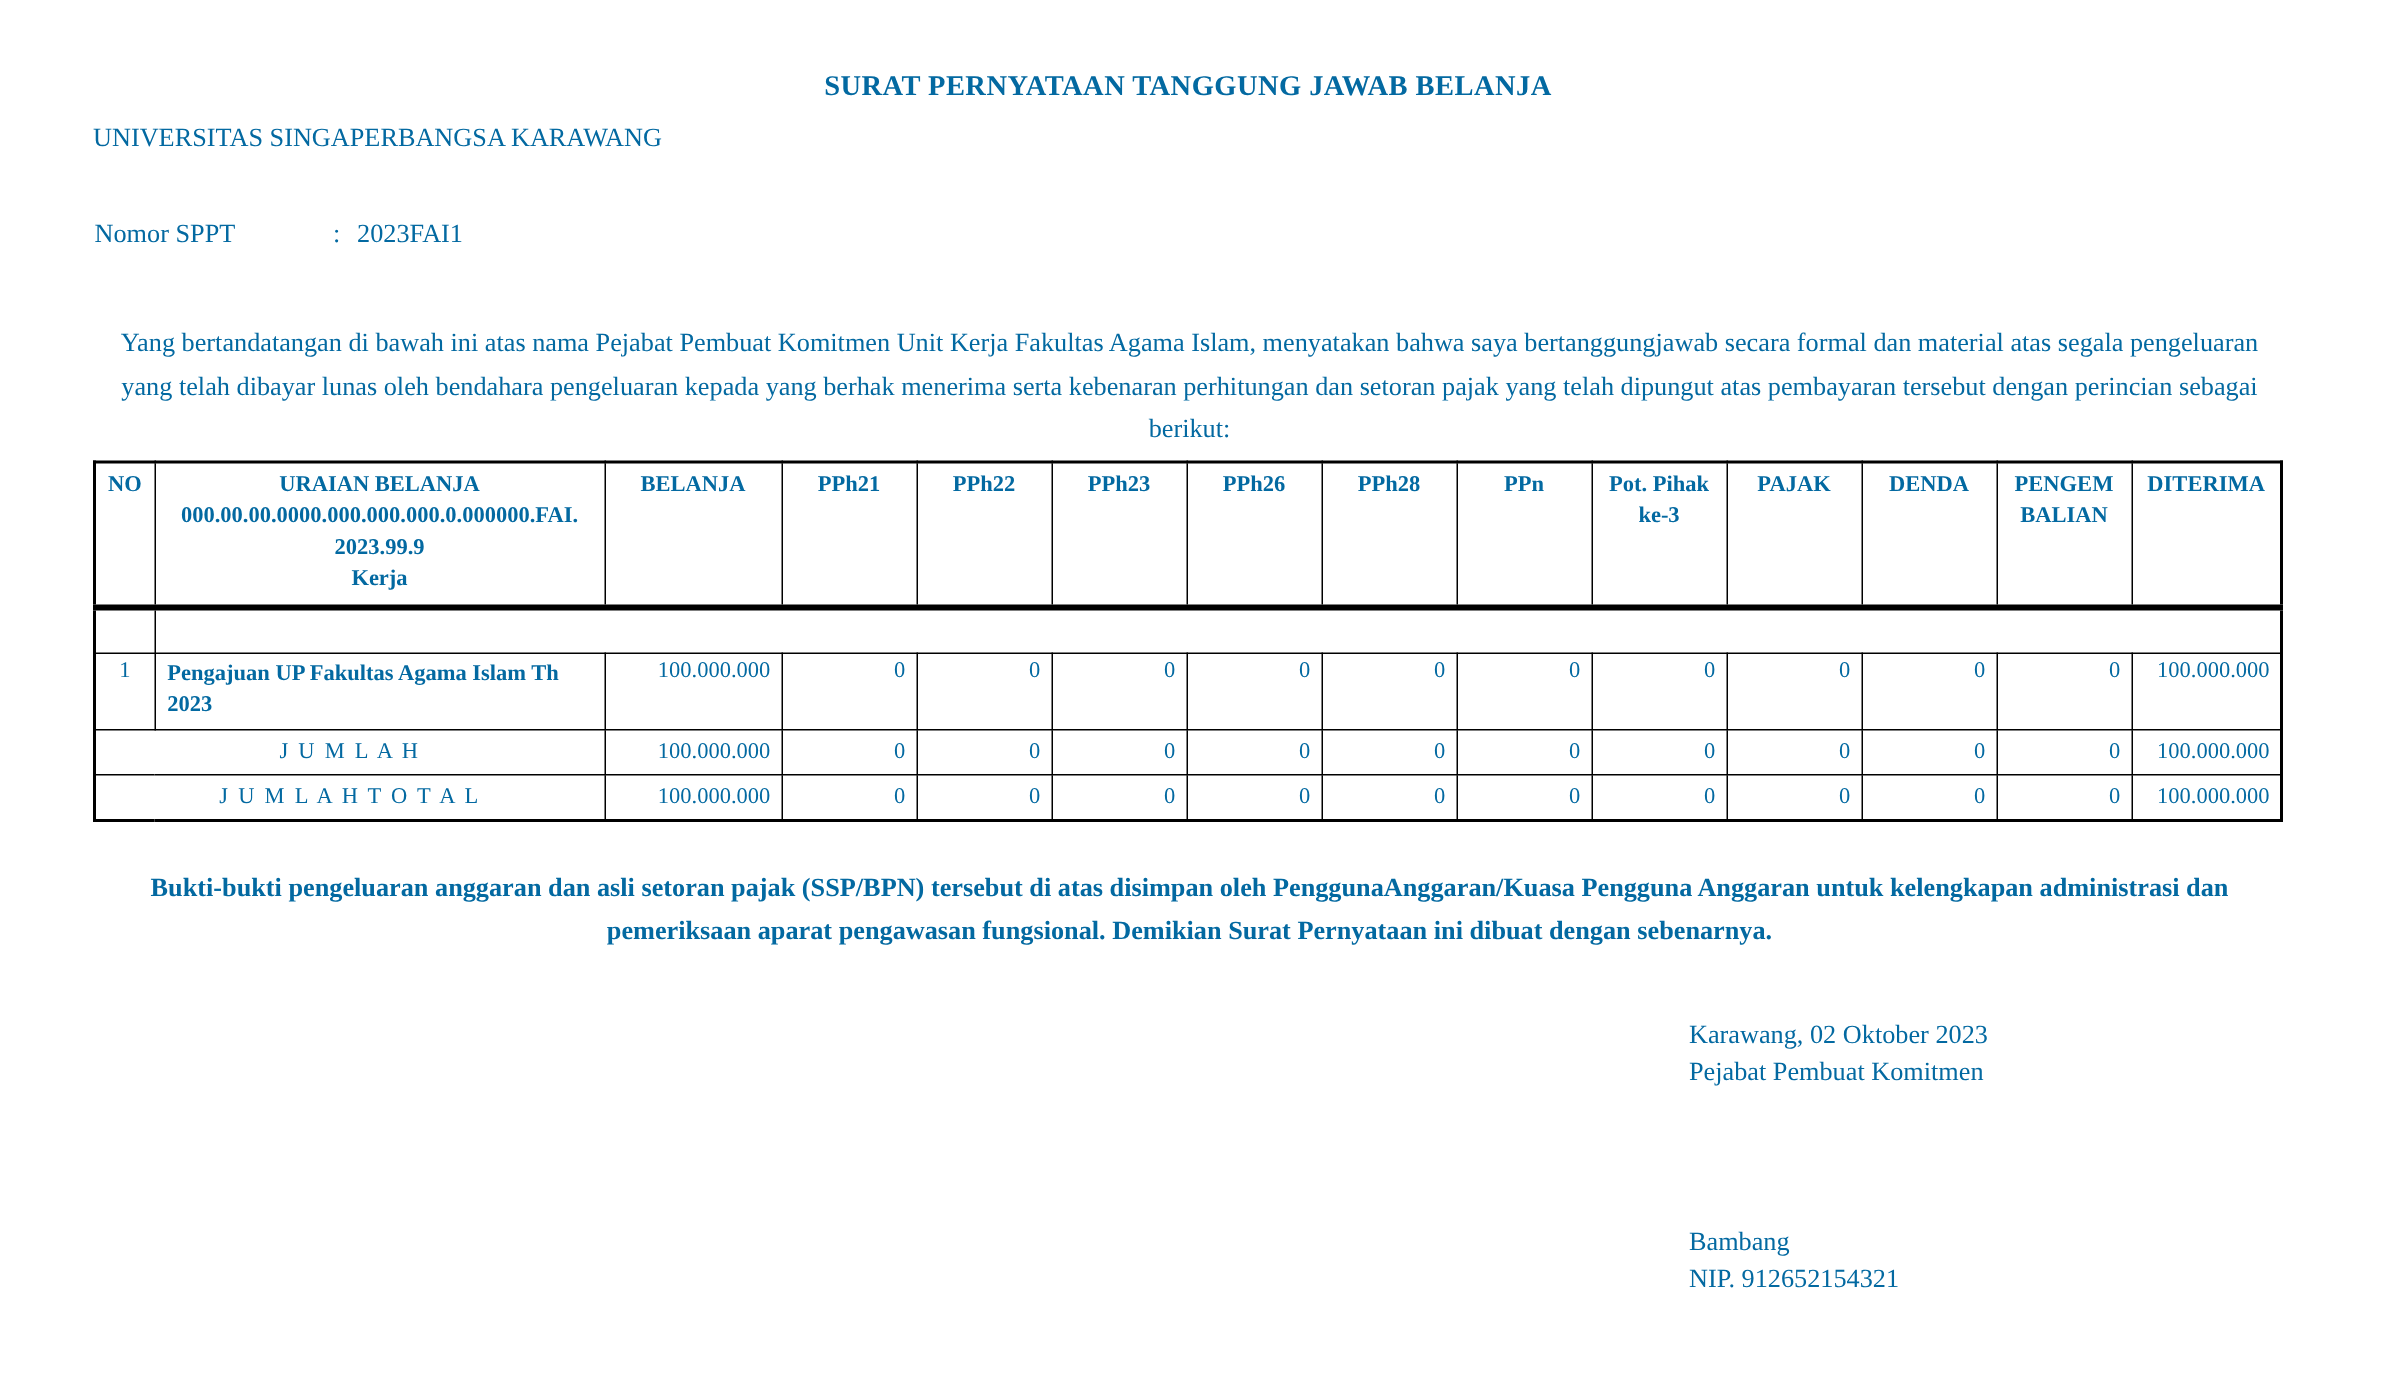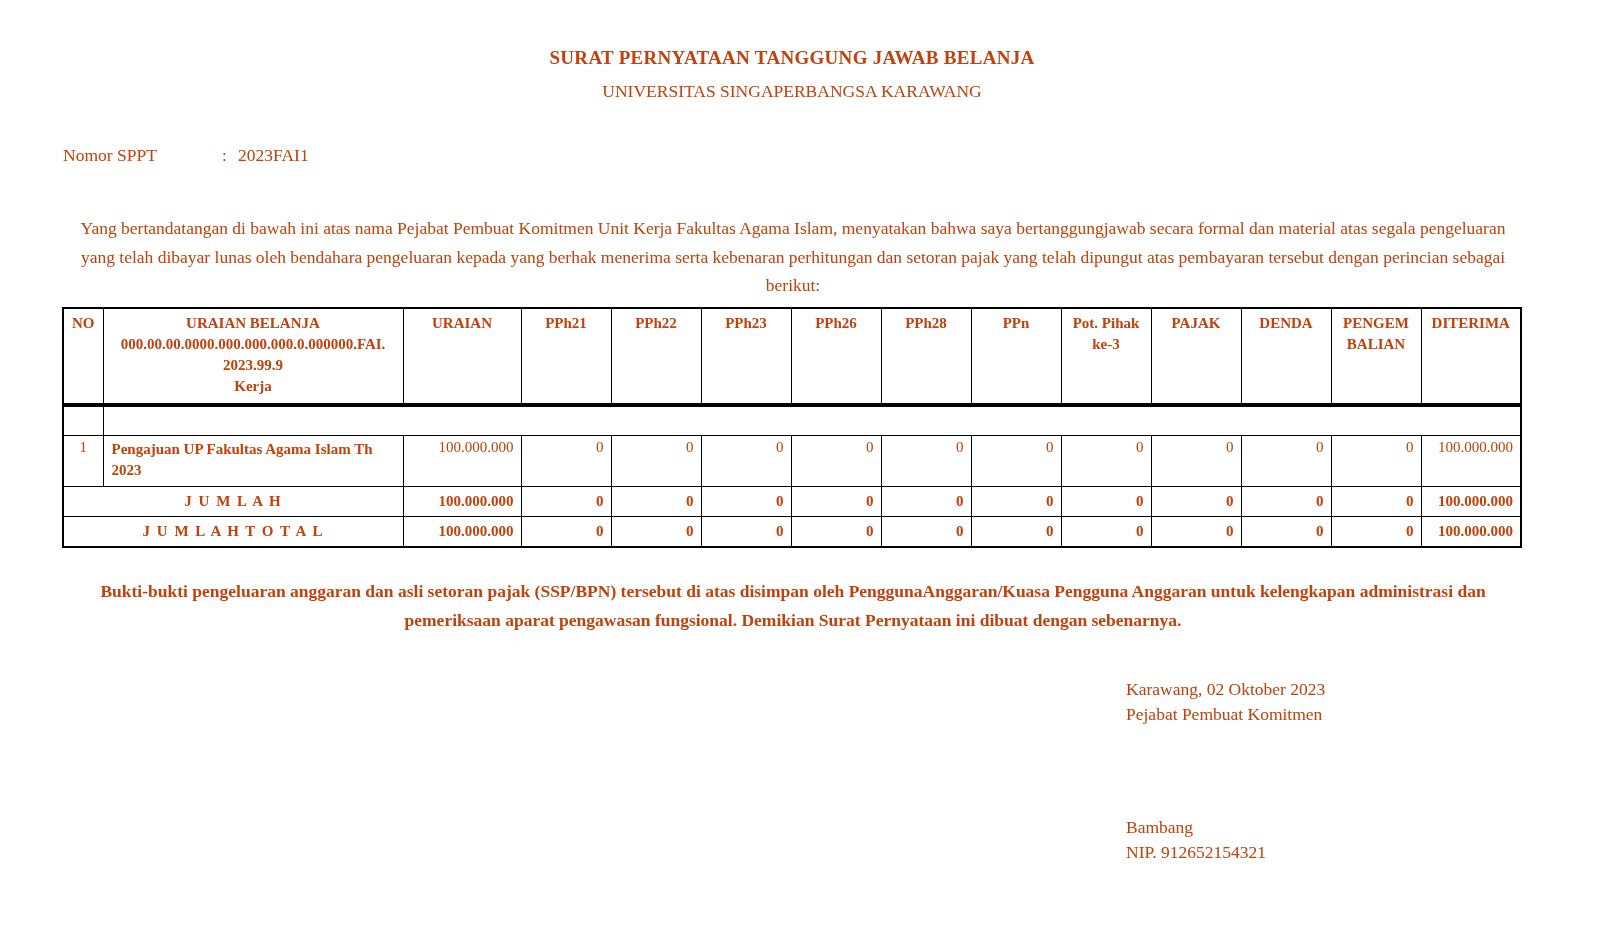--- a/index.html
+++ b/index.html
@@ -1,32 +1,32 @@
 <!DOCTYPE html>
 <html><head>
 <meta charset="utf-8">
 <style>
   html, body { margin: 0; padding: 0; background: #ffffff; }
   .page {
     position: relative;
     width: 1600px;
     height: 928px;
     background: #ffffff;
-    color: #c2410c;
+    color: #0369a1;
     font-family: "Liberation Serif", serif;
     overflow: hidden;
   }
   .doc-title {
     position: absolute; top: 47px; left: 62px; width: 1460px;
     text-align: center; font-size: 19px; font-weight: bold;
     letter-spacing: 0.3px;
   }
   .doc-subtitle {
     position: absolute; top: 81px; left: 62px; width: 1460px;
-    text-align: center; font-size: 17.5px; font-weight: normal;
+    text-align: left; font-size: 17.5px; font-weight: normal;
   }
   .meta { position: absolute; left: 63px; top: 143px; font-size: 17.5px; line-height: 25px; }
   .meta-row { white-space: nowrap; }
   .meta-label { display: inline-block; width: 159px; }
   .meta-colon { display: inline-block; width: 16px; }
   .para {
     position: absolute; left: 63px; width: 1460px; margin: 0;
     font-size: 17.5px; line-height: 28.5px; text-align: center;
   }
   .para1 { top: 214px; }
@@ -47,21 +47,21 @@
   .sptb { border: 2px solid #000; }
   .sptb tr.hdr th {
     border-bottom: 4px solid #000;
     height: 90px; vertical-align: top;
     font-weight: bold; 
     padding: 4px 2px 0 2px; line-height: 21px;
   }
   .blk { display: block; }
   .sptb tr.spacer td { height: 26px; }
   .sptb tr.data td { height: 46px; vertical-align: top; padding-top: 3px; }
-  .sptb tr.sum td { height: 27px; vertical-align: middle; font-weight: bold; }
+  .sptb tr.sum td { height: 27px; vertical-align: middle; font-weight: normal; }
   .sptb td.c { text-align: center; }
   .sptb td.l { text-align: left; padding-left: 8px; padding-right: 12px; line-height: 21px; font-weight: bold; }
   .sptb td.r { text-align: right; padding-right: 7px; }
   .sptb td.sumlabel { text-align: center; letter-spacing: 1.5px; }
 
   .signature { position: absolute; left: 1126px; top: 662px; font-size: 17.5px; line-height: 25px; margin-top: 15px; }
   .sig-name { margin-top: 88px; }
 </style>
 </head>
 <body>
@@ -98,21 +98,21 @@
     </colgroup>
     <tbody>
       <tr class="hdr">
         <th>NO</th>
         <th>
           <span class="blk">URAIAN BELANJA</span>
           <span class="blk">000.00.00.0000.000.000.000.0.000000.FAI.</span>
           <span class="blk">2023.99.9</span>
           <span class="blk">Kerja</span>
         </th>
-        <th>URAIAN</th>
+        <th>BELANJA</th>
         <th>PPh21</th>
         <th>PPh22</th>
         <th>PPh23</th>
         <th>PPh26</th>
         <th>PPh28</th>
         <th>PPn</th>
         <th>Pot. Pihak ke-3</th>
         <th>PAJAK</th>
         <th>DENDA</th>
         <th>PENGEM BALIAN</th>

